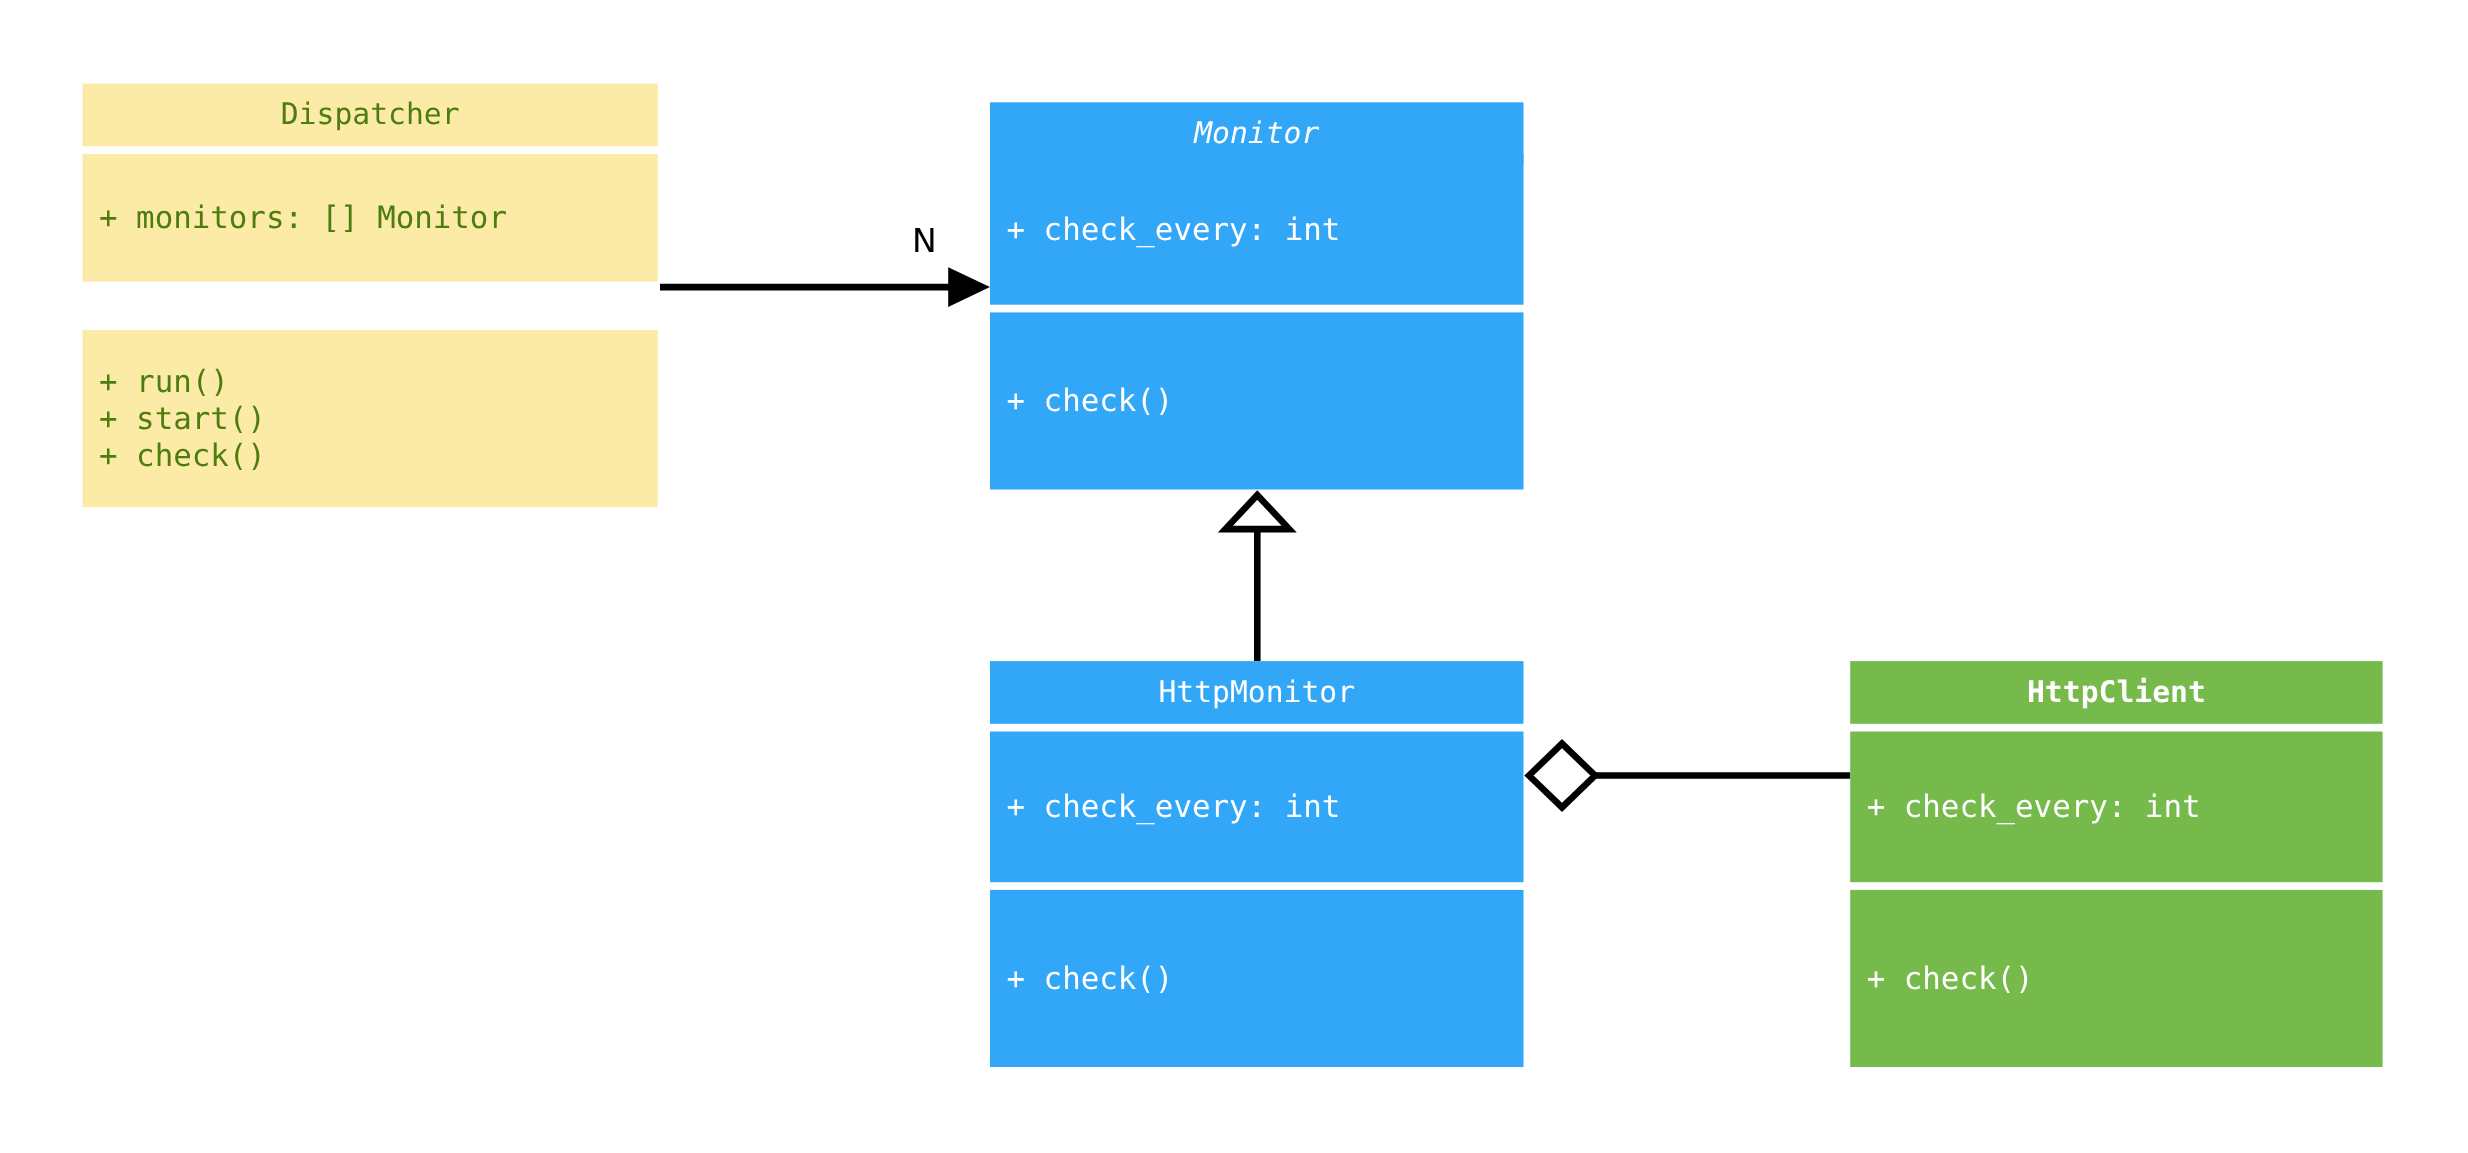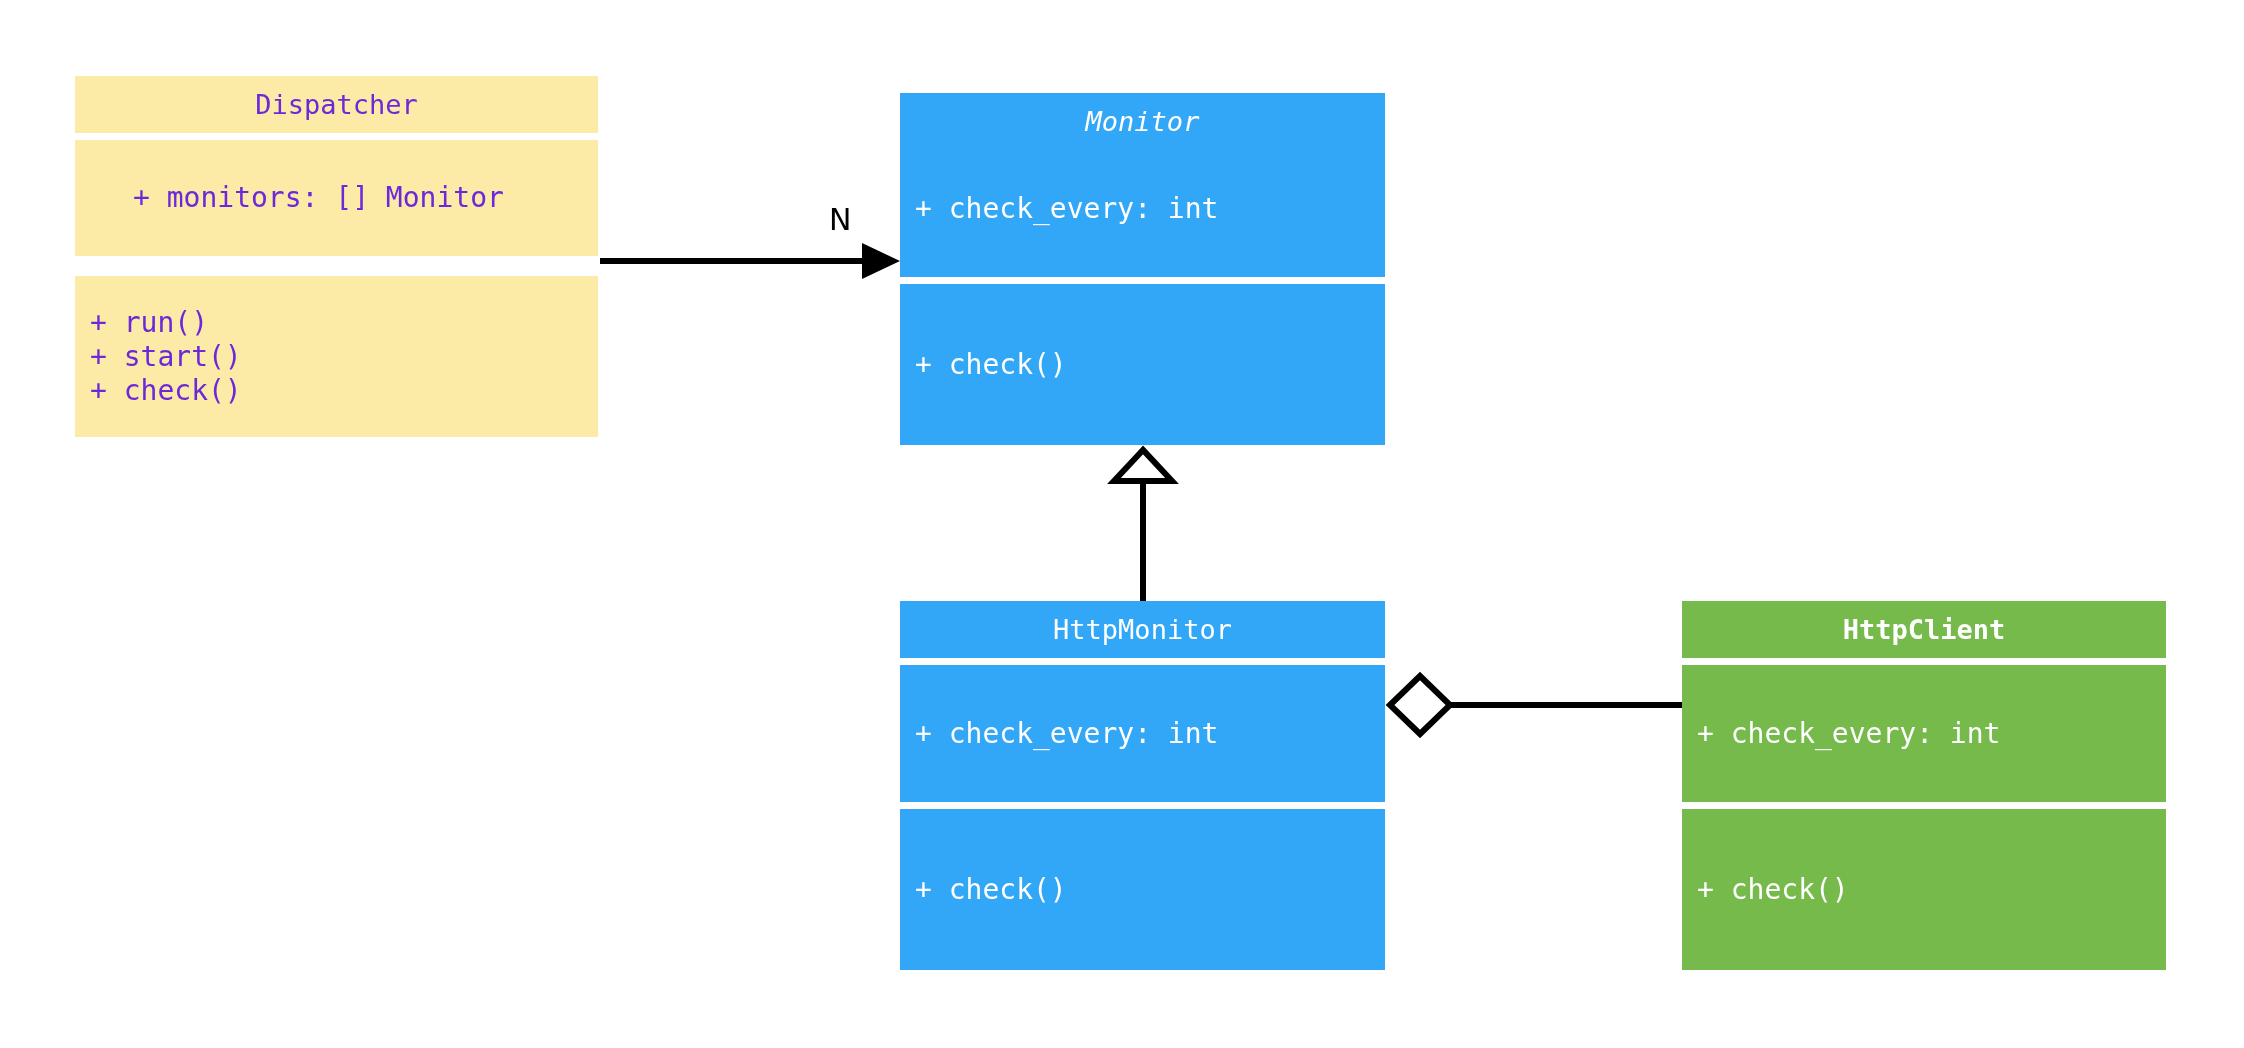--- a/index.html
+++ b/index.html
@@ -58,21 +58,21 @@
     font-size: 28px;
     line-height: 34px;
     white-space: pre;
     padding-left: 15px;
   }
 
   
   .theme-yellow .compartment { background: #fcebа7; }
   .theme-yellow .compartment { background: #FCEBA7; }
   .theme-yellow .class-title,
-  .theme-yellow .member-line { color: #6d28d9; }
+  .theme-yellow .member-line { color: #4d7c0f; }
 
   .theme-blue .compartment { background: #33A7F7; }
   .theme-blue .class-title,
   .theme-blue .member-line { color: #ffffff; }
 
   .theme-green .compartment { background: #77BA4C; }
   .theme-green .class-title,
   .theme-green .member-line { color: #ffffff; }
 
   
@@ -118,24 +118,24 @@
       <polygon points="1390,705 1420,676 1450,705 1420,734" fill="#ffffff" stroke="#000000" stroke-width="6" stroke-linejoin="miter"></polygon>
     </g>
   </svg>
 
   <div class="edge-label" style="left:829px; top:205px;">N</div>
 
   <div class="uml-class theme-yellow" style="left:75px; top:76px; width:523px; height:369px;">
     <div class="compartment title" style="top:0px; height:57px;">
       <span class="class-title">Dispatcher</span>
     </div>
-    <div class="compartment members" style="top:64px; height:116px;padding-left:43px;">
+    <div class="compartment members" style="top:64px; height:116px;">
       <div class="member-line">+ monitors: [] Monitor</div>
     </div>
-    <div class="compartment members" style="top:200px; height:161px;justify-content:center;">
+    <div class="compartment members" style="top:224px; height:161px;justify-content:center;">
       <div class="member-line">+ run()</div>
       <div class="member-line">+ start()</div>
       <div class="member-line">+ check()</div>
     </div>
   </div>
 
   <div class="uml-class theme-blue" style="left:900px; top:76px; width:485px; height:369px;">
     <div class="compartment title" style="top:17px; height:57px;">
       <span class="class-title abstract">Monitor</span>
     </div>

